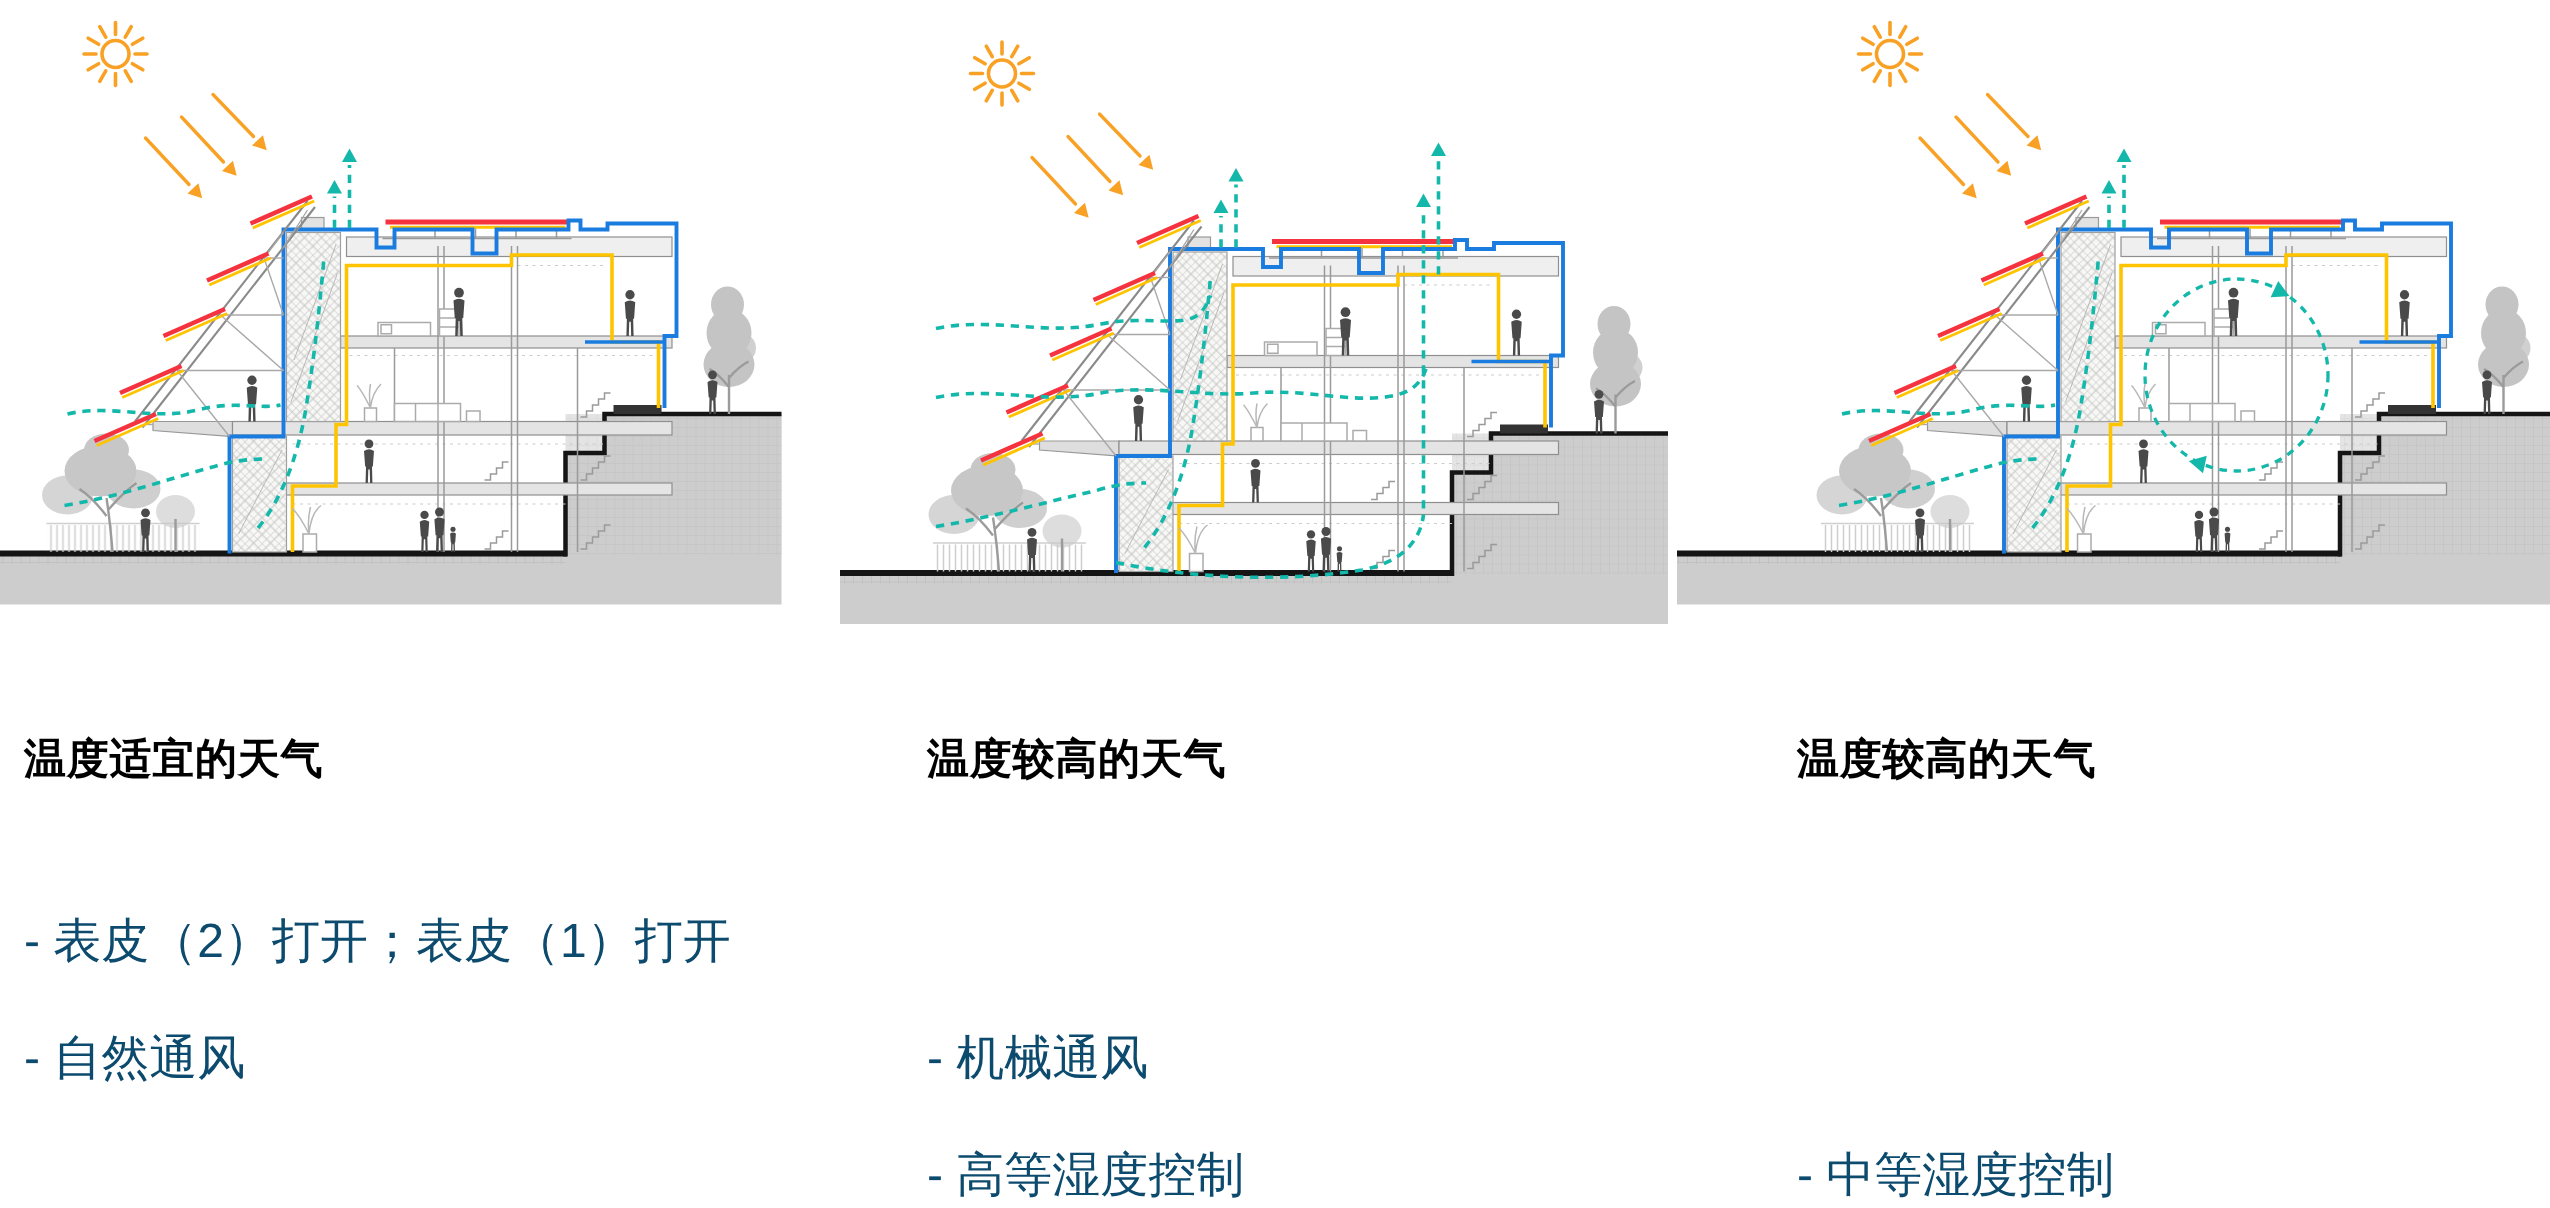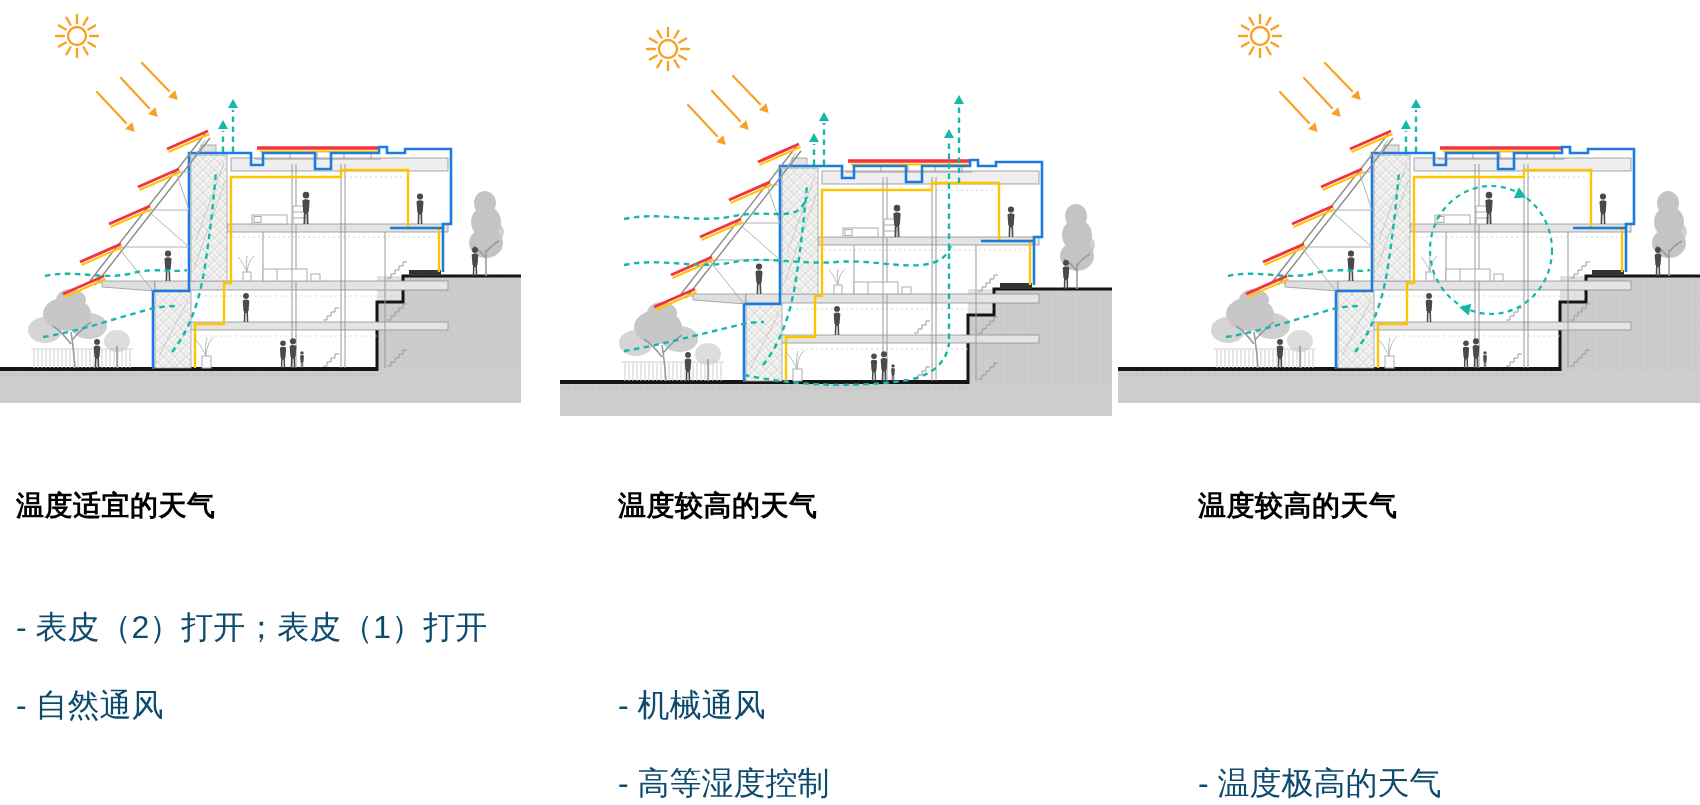--- a/index.html
+++ b/index.html
@@ -296,14 +296,14 @@
 </div>
 
 <div class="panel-text" id="tx2">
   <div class="ptitle">温度较高的天气</div>
   <div class="bullet b2">- 机械通风</div>
   <div class="bullet b3">- 高等湿度控制</div>
 </div>
 
 <div class="panel-text" id="tx3">
   <div class="ptitle">温度较高的天气</div>
-  <div class="bullet b3">- 温度极高的天气</div>
+  <div class="bullet b3">- 中等湿度控制</div>
 </div>
 
 </body></html>

